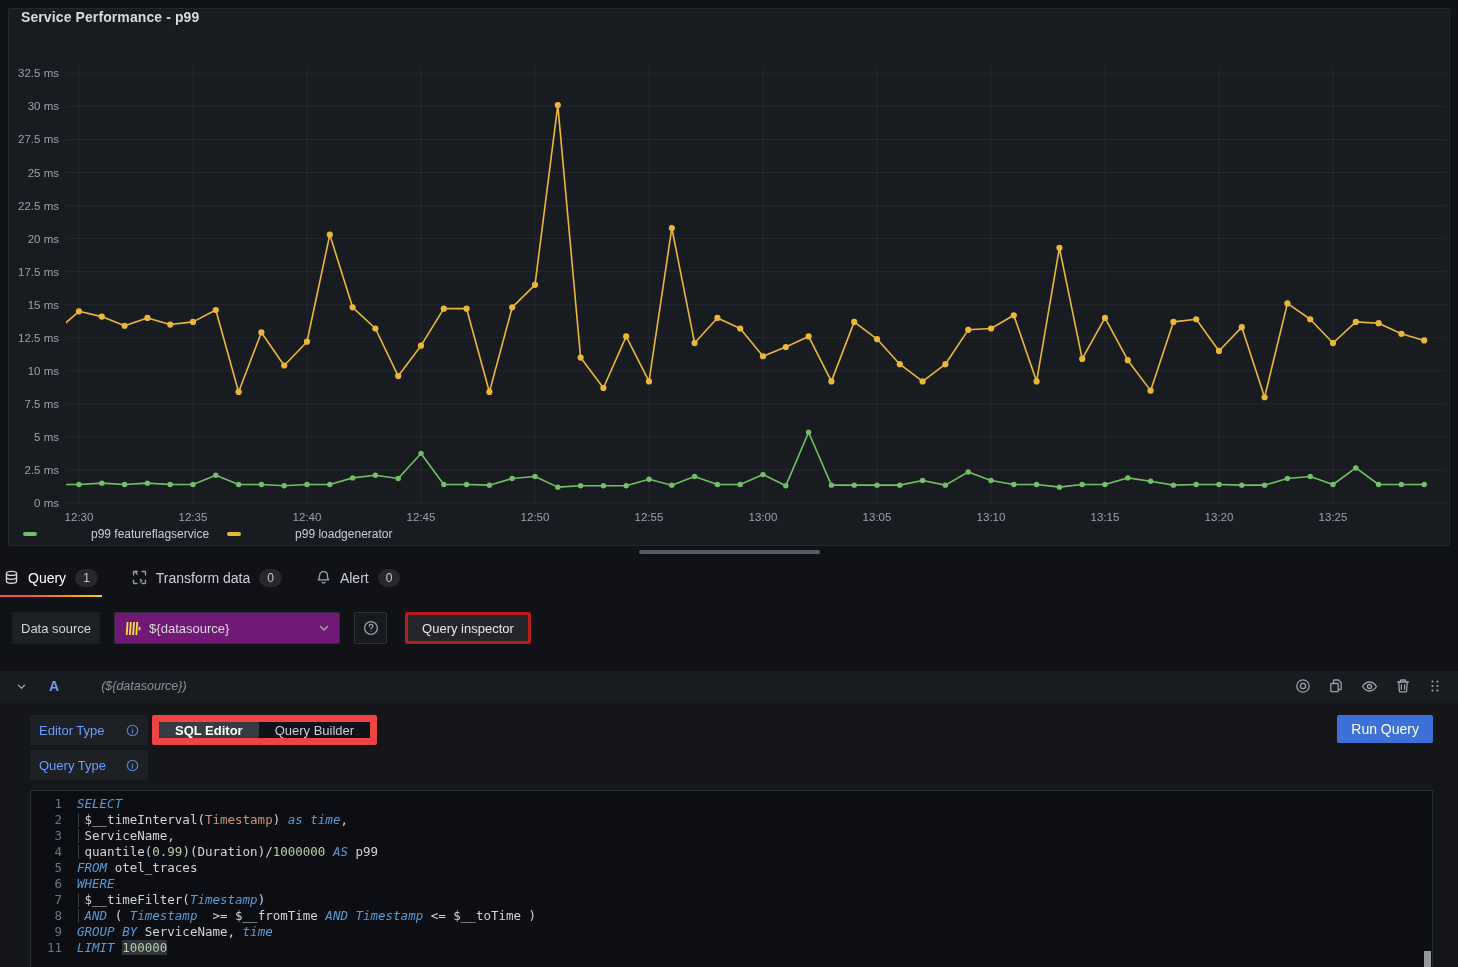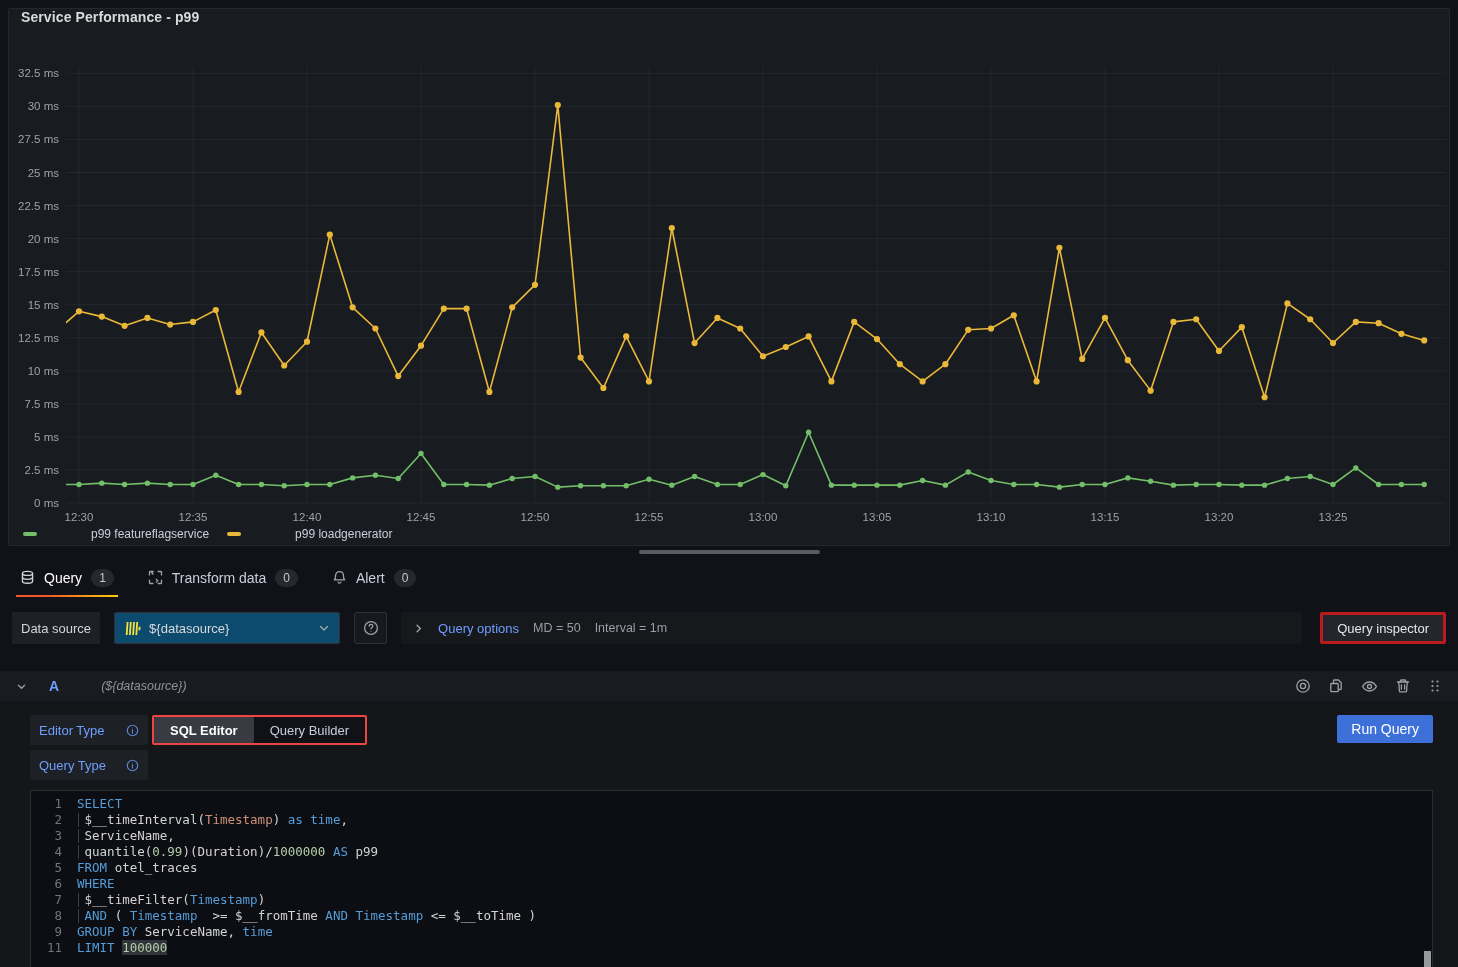--- a/index.html
+++ b/index.html
@@ -23,21 +23,21 @@
   .legend { display:flex; gap:18px; padding:1px 0 0 14px; align-items:center; }
   .legend-item { display:flex; gap:7px; align-items:center; cursor:pointer; }
   .legend-swatch { width:14px; height:4px; border-radius:2px; }
   .legend-label { font-size:12px; color:#ccccdc;margin-left:47px; }
 
   .scroll-handle {
     width:181px; height:4px; border-radius:2px; background:#585b61; margin:4px auto 0 auto;
   }
 
   
-  .tabs { margin-top:10px; height:33px; display:flex; align-items:stretch; padding-left:16px; gap:26px; }
+  .tabs { margin-top:10px; height:33px; display:flex; align-items:stretch; gap:26px; }
   .tab { position:relative; display:flex; align-items:center; gap:9px; padding:0 4px 6px 4px; cursor:pointer; color:#ccccdc; }
   .tab .tab-label { font-size:14px; }
   .tab.active .tab-label { color:#ffffff; font-weight:500; }
   .tab.active { color:#e3e4e8; }
   .tab.active::after {
     content:""; position:absolute; left:0; right:0; bottom:0; height:2px;
     background:linear-gradient(90deg,#f05a28 30%,#fbca0a 99%);
   }
   .badge {
     background:#26282d; color:#c7c8ce; font-size:12px; line-height:18px;
@@ -46,21 +46,21 @@
   .tab-icon { display:flex; color:#9da2ab; }
   .tab.active .tab-icon { color:#d4d5da; }
 
   
   .toolbar { margin:15px 12px 0 12px; display:flex; gap:14px; height:32px; align-items:stretch; }
   .field-label {
     background:#1d2025; border-radius:2px; display:flex; align-items:center;
     padding:0 9px; font-size:13px; color:#d3d4d8;
   }
   .ds-picker {
-    width:226px; background:#0c4a6e; border:1px solid #2e3136; border-radius:2px;
+    width:226px; background:#701a75; border:1px solid #2e3136; border-radius:2px;
     display:flex; align-items:center; gap:8px; padding:0 9px; cursor:pointer;
   }
   .ds-value { font-size:13px; color:#d8d9da; flex:1; white-space:nowrap; overflow:hidden; }
   .icon-btn {
     width:33px; background:#17191e; border:1px solid #2e3136; border-radius:2px;
     display:flex; align-items:center; justify-content:center; color:#9da2ab; cursor:pointer;
   }
   .options-bar {
     flex:1; background:#16181c; border-radius:2px; display:flex; align-items:center;
     gap:14px; padding:0 12px; cursor:pointer;
@@ -86,21 +86,21 @@
   .row-actions .action { display:flex; cursor:pointer; }
 
   .query-body { background:#141619; padding:14px 25px 14px 30px; position:relative; min-height:253px; }
   .editor-row { display:flex; gap:4px; margin-bottom:5px; height:30px; align-items:stretch; }
   .inline-label {
     width:118px; background:#1d2025; border-radius:2px; display:flex; align-items:center;
     justify-content:space-between; padding:0 9px; color:#6e9fff; font-size:13px;
   }
   .info-icon { color:#6e9fff; opacity:.8; display:flex; }
   .radio-group {
-    display:inline-flex; border:2px solid #ef4444; border-radius:2px; background:#111217;
+    display:inline-flex; border:7px solid #ef4444; border-radius:2px; background:#111217;
     padding:0; align-items:stretch;
   }
   .radio-btn {
     border:none; background:transparent; color:#ccccdc; font-size:13px; padding:0 16px;
     cursor:pointer; border-radius:2px; font-family:inherit;
   }
   .radio-btn.active { background:#383b42; color:#ffffff; font-weight:600; }
   .primary-btn {
     position:absolute; top:14px; right:25px; height:28px; background:#3d71d9; border:none;
     border-radius:2px; color:#fff; font-size:14px; font-weight:500; padding:0 14px; cursor:pointer;
@@ -110,21 +110,21 @@
   
   .sql-editor {
     margin-top:10px; width:1403px; height:184px; background:#0c0e13; border:1px solid #2b2e34;
     position:relative; overflow:hidden; padding-top:5px;
     font-family:"DejaVu Sans Mono", monospace; font-size:12.5px; line-height:16px;
   }
   .code-line { display:flex; height:16px; }
   .ln { width:46px; padding-right:15px; text-align:right; color:#6e7681; flex:none; user-select:none; }
   .code { position:relative; white-space:pre; color:#d4d4d4; }
   .guide { position:absolute; left:1px; top:1px; bottom:1px; border-left:1px solid #3a3f46; }
-  .kw { color:#569cd6; } .num { color:#b5cea8; } .str { color:#ce9178; } .def { color:#d4d4d4; }
+  .kw { color:#569cd6;font-style:italic; } .num { color:#b5cea8; } .str { color:#ce9178; } .def { color:#d4d4d4; }
   .sel { background:rgba(220,230,240,0.18); }
   .editor-scroll-thumb { position:absolute; right:1px; bottom:5px; width:7px; height:17px; background:#96989c; }
 </style>
 </head>
 <body>
 
 <div class="page">
 
   <section class="panel">
     <div class="panel-header">
@@ -392,30 +392,20 @@
     </div>
     <div class="icon-btn">
       <span style="display:flex;">
         <svg width="16" height="16" viewBox="0 0 16 16" fill="none" stroke="currentColor" stroke-width="1.3">
             <circle cx="8" cy="8" r="6.4"></circle>
             <path d="M6.2 6.2c0-1 .8-1.8 1.8-1.8s1.8.7 1.8 1.7c0 1.3-1.8 1.4-1.8 2.7" stroke-linecap="round"></path>
             <circle cx="8" cy="11.2" r="0.5" fill="currentColor" stroke="none"></circle>
           </svg>
       </span>
     </div>
-    <div class="options-bar">
-      <span class="chev">
-        <svg width="11" height="11" viewBox="0 0 12 12" fill="none" stroke="currentColor" stroke-width="1.5" stroke-linecap="round">
-            <path d="M4.5 2.5 8 6l-3.5 3.5"></path>
-          </svg>
-      </span>
-      <span class="link-blue">Query options</span>
-      <span class="muted">MD = 50</span>
-      <span class="muted">Interval = 1m</span>
-    </div>
     <button class="secondary-btn">Query inspector</button>
   </div>
 
   <section class="query-section">
     <header class="query-row-header">
       <span class="chev">
         <svg width="11" height="11" viewBox="0 0 12 12" fill="none" stroke="currentColor" stroke-width="1.5" stroke-linecap="round">
             <path d="M2.5 4.5 6 8l3.5-3.5"></path>
           </svg>
       </span>

